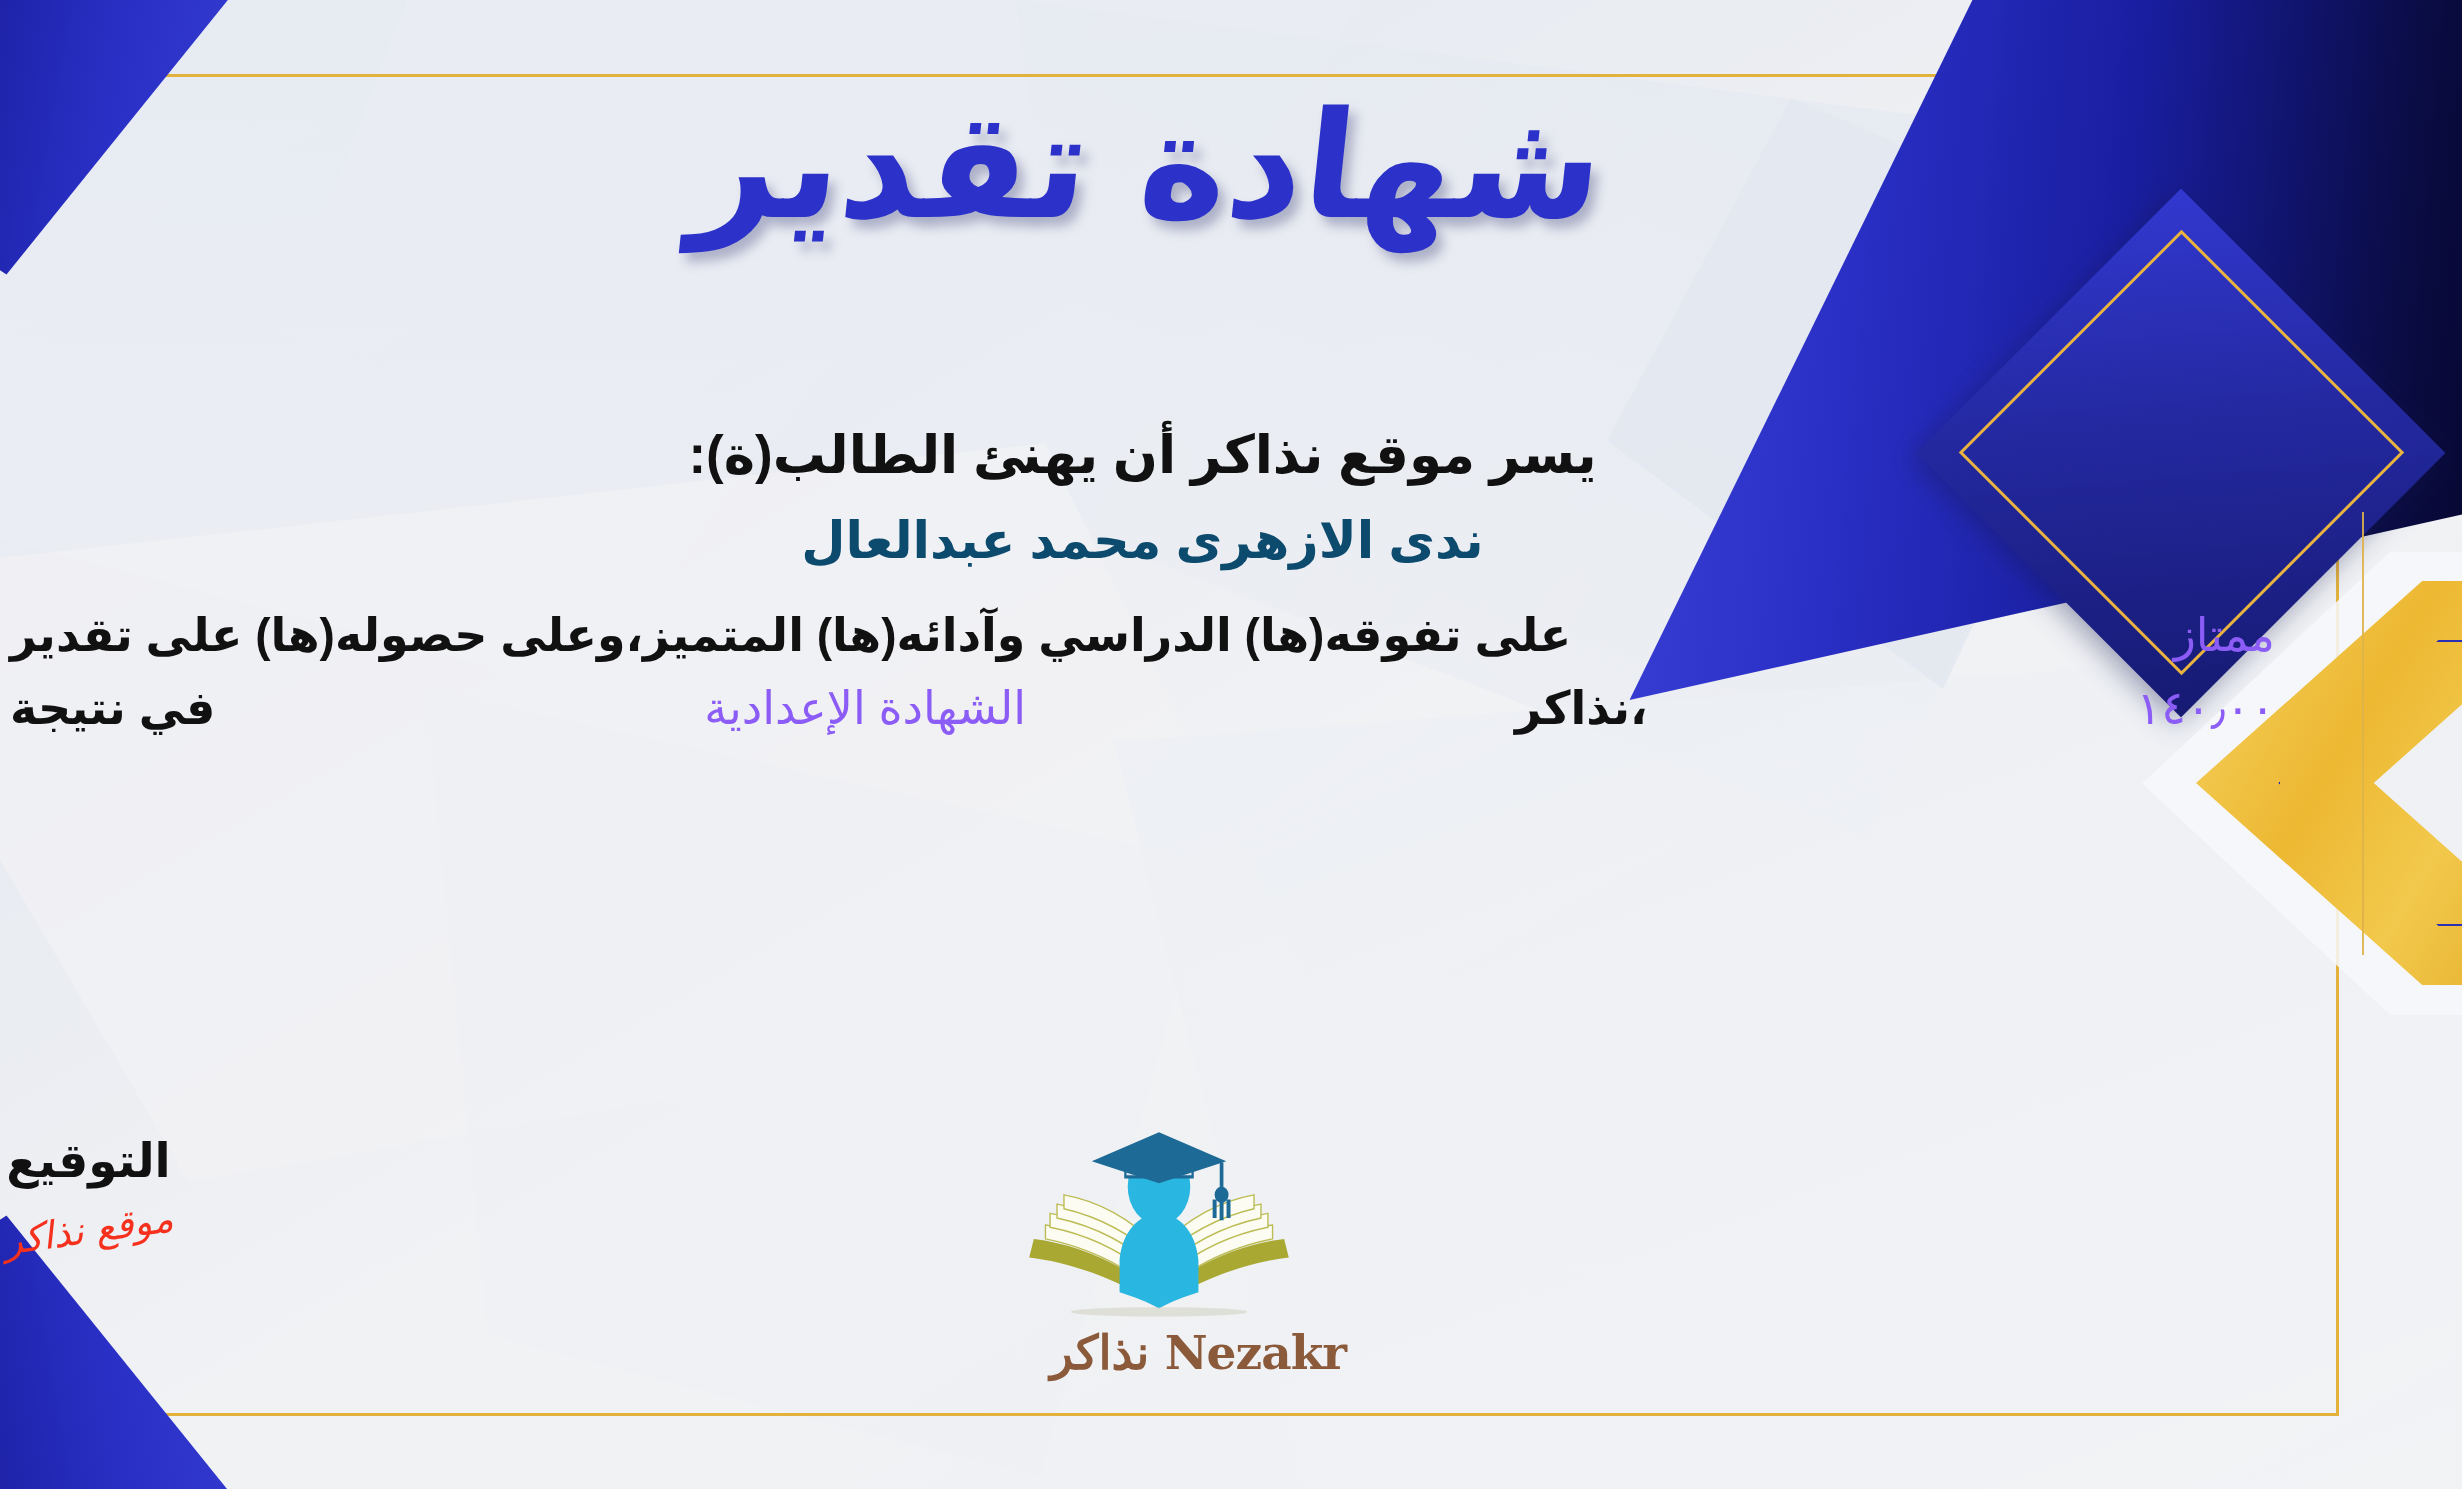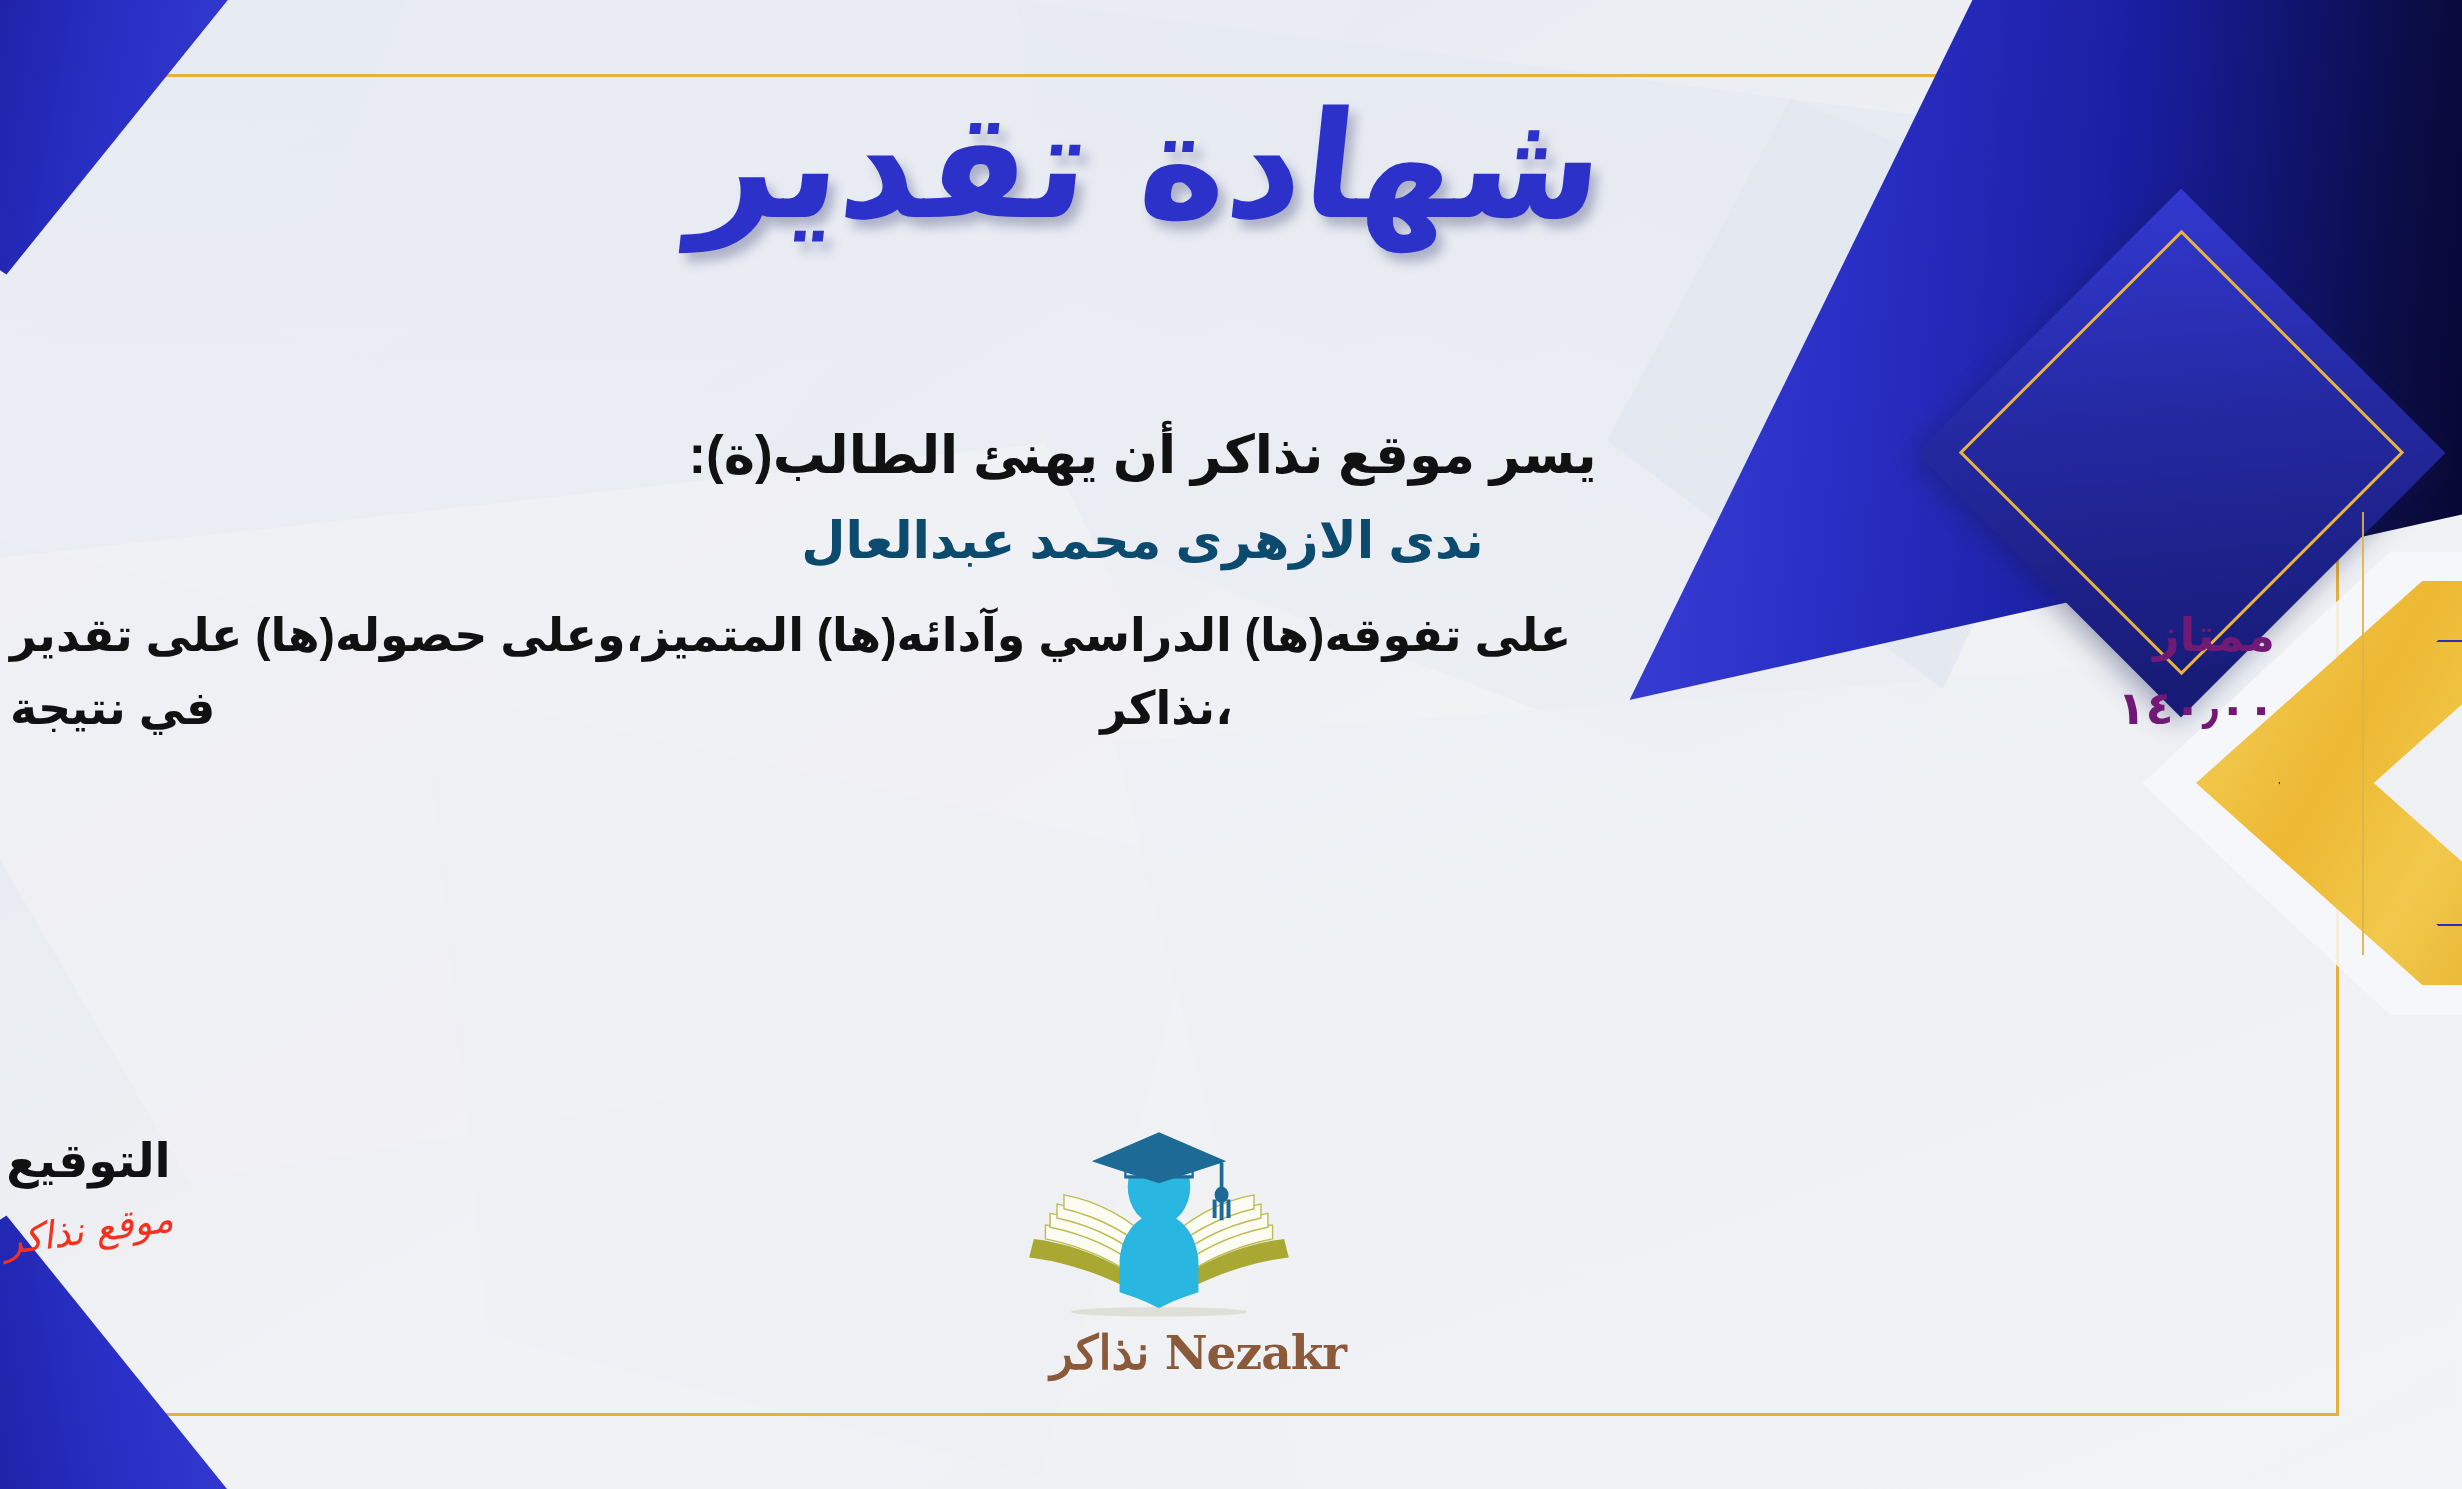--- a/index.html
+++ b/index.html
@@ -240,22 +240,22 @@
   }
   .para {
     font-size: 46px;
     color: #111111;
     font-weight: 600;
     line-height: 1.58;
     text-align: justify;
     text-align-last: center;
   }
   .para .red {
-    color: #701a75;
-    font-weight: 700;
+    color: #8b5cf6;
+    font-weight: 400;
   }
   .para .seg {
     white-space: nowrap;
   }
   .para-line {
     display: block;
     white-space: nowrap;
   }
   .para-line.justify {
     display: flex;
@@ -363,20 +363,21 @@
     <div class="para">
 
       <span class="para-line justify">
         <span class="seg red">ممتاز</span>
         <span class="seg">على تفوقه(ها) الدراسي وآدائه(ها) المتميز،وعلى حصوله(ها) على تقدير</span>
       </span>
 
       <span class="para-line justify">
         <span class="seg red">١٤٠٫٠٠</span>
         <span class="seg">،نذاكر</span>
+        <span class="seg red">الشهادة الإعدادية</span>
         <span class="seg">في نتيجة</span>
       </span>
 
 
     </div>
   </div>
 
   <div class="sig-block">
     <div class="sig-label">التوقيع</div>
     <div class="sig-hand">موقع نذاكر</div>

